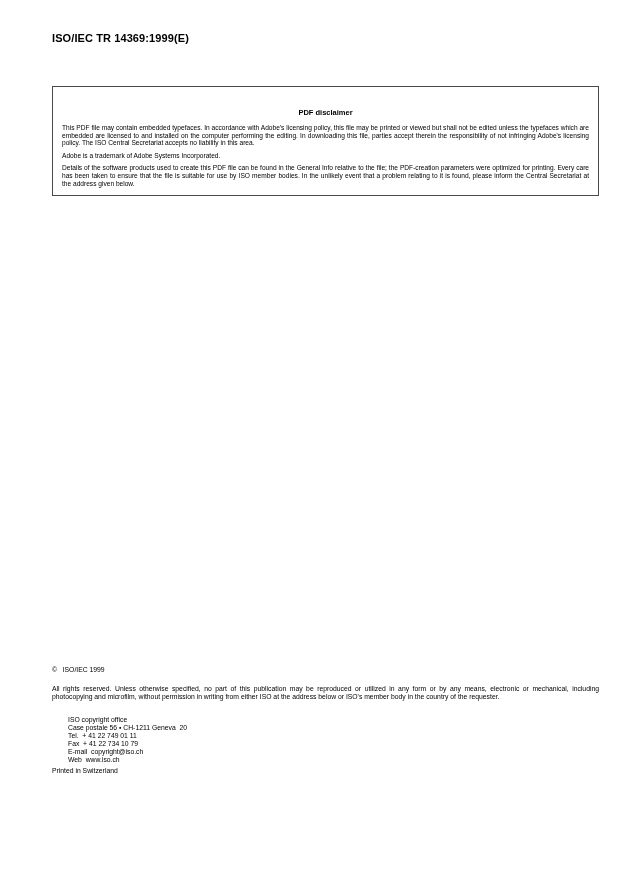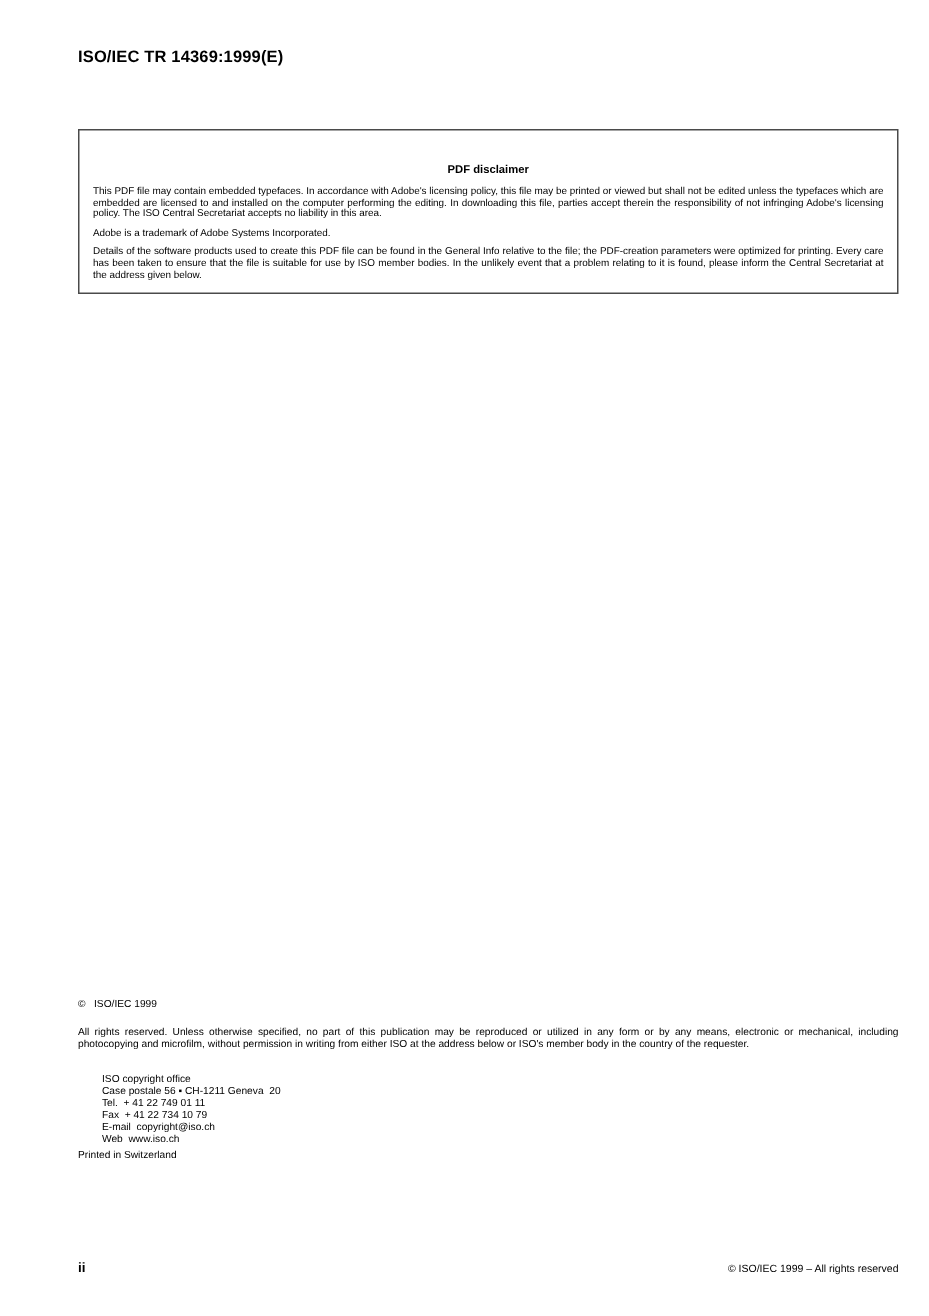--- a/index.html
+++ b/index.html
@@ -114,18 +114,14 @@
     <div class="address-line">ISO copyright office</div>
     <div class="address-line">Case postale 56 ▪ CH-1211 Geneva  20</div>
     <div class="address-line">Tel.  + 41 22 749 01 11</div>
     <div class="address-line">Fax  + 41 22 734 10 79</div>
     <div class="address-line">E-mail  copyright@iso.ch</div>
     <div class="address-line">Web  www.iso.ch</div>
   </div>
 
   <div class="printed-in">Printed in Switzerland</div>
 
-  <div class="footer">
-    <span class="footer-page-number">ii</span>
-    <span class="footer-copyright">© ISO/IEC 1999 – All rights reserved</span>
-  </div>
 
 </div>
 
 </body></html>

